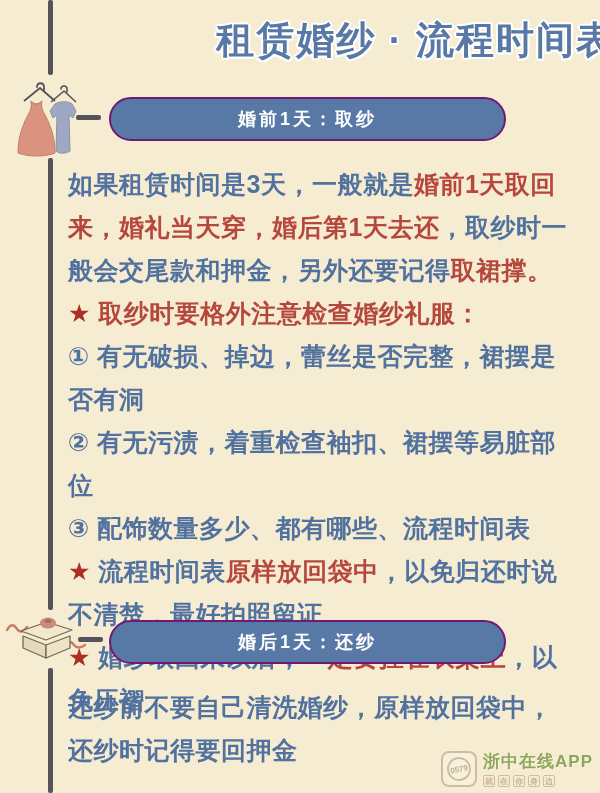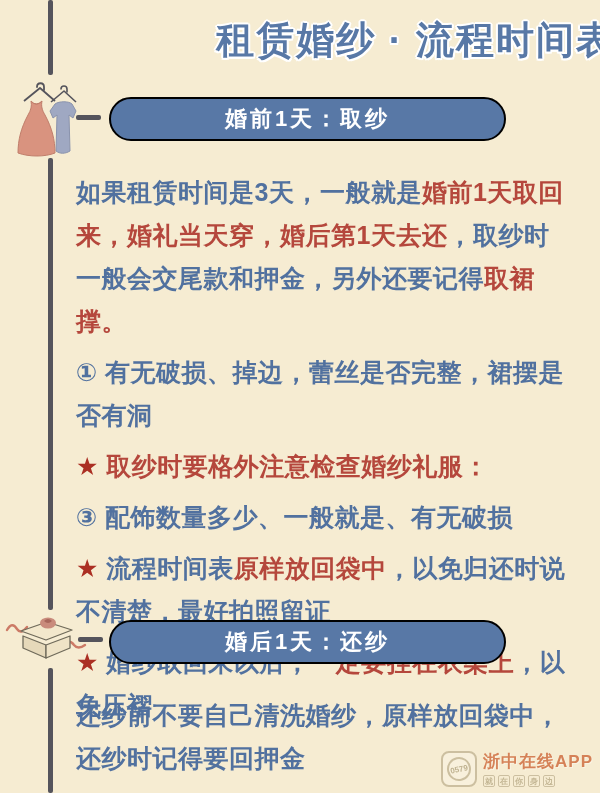--- a/index.html
+++ b/index.html
@@ -30,34 +30,34 @@
   .title{
     position:absolute;top:18px;left:16px;width:100%;margin:0;
     text-align:right;font-size:38px;line-height:44px;font-weight:bold;
     color:var(--blue-accent);letter-spacing:2px;
     text-shadow:2px 0 0 #fff,-2px 0 0 #fff,0 2px 0 #fff,0 -2px 0 #fff,
                 1.5px 1.5px 0 #fff,-1.5px -1.5px 0 #fff,1.5px -1.5px 0 #fff,-1.5px 1.5px 0 #fff;
   }
   
   .pill{
     position:absolute;left:109px;width:397px;height:44px;border-radius:22px;
-    background:var(--blue-accent);border:2px solid #000000;
+    background:var(--blue-accent);border:2px solid #701a75;
     display:flex;align-items:center;justify-content:center;
-    color:#fff;font-size:22px;font-weight:bold;letter-spacing:3px;
+    color:#fff;font-size:18px;font-weight:bold;letter-spacing:3px;
   }
   .pill1{top:97px;}
   .pill2{top:620px;text-align:center;}
   
   .textblock{
     position:absolute;left:68px;width:507px;
     font-size:25px;font-weight:bold;line-height:43px;letter-spacing:0.5px;
   }
   .block1{top:163px;}
   .block2{top:686px;}
-  .textblock p{margin:8px;}
+  .textblock p{margin:0;}
   .c-blue{color:var(--blue-text);}
   .c-red{color:var(--red-text);}
   .c-star{color:var(--star-red);}
   
   .icon-dresses{position:absolute;left:14px;top:76px;}
   .icon-box{position:absolute;left:2px;top:608px;}
   
   .watermark{
     position:absolute;right:7px;bottom:6px;display:flex;align-items:center;gap:6px;
     opacity:0.62;
@@ -65,21 +65,21 @@
   .wm-logo{
     width:36px;height:36px;border:2px solid var(--wm);border-radius:8px;
     background:rgba(255,255,255,0.35);display:flex;align-items:center;justify-content:center;
   }
   .wm-circle{
     width:24px;height:24px;border:2px solid var(--wm);border-radius:50%;
     display:flex;align-items:center;justify-content:center;
     color:#9c8d66;font-size:8px;font-weight:bold;transform:rotate(-12deg);
   }
   .wm-right{display:flex;flex-direction:column;gap:2px;}
-  .wm-name{color:#c2410c;font-size:17px;font-weight:bold;letter-spacing:1px;
+  .wm-name{color:#4d7c0f;font-size:17px;font-weight:bold;letter-spacing:1px;
     text-shadow:1px 1px 0 rgba(255,255,255,0.6);}
   .wm-slogan{display:flex;gap:3px;}
   .wm-char{
     width:12px;height:12px;border:1px solid var(--wm);border-radius:2px;
     color:#a4956d;font-size:8px;line-height:11px;text-align:center;font-weight:bold;
   }
 </style>
 </head>
 <body>
 
@@ -101,23 +101,24 @@
     <path d="M17 25 Q22 31 28 25" stroke="#c07e6b" stroke-width="1" fill="none"></path>
   </svg>
   <div class="dash dash1"></div>
 
   <div class="pill pill1">
     <span>婚前1天：取纱</span>
   </div>
 
   <div class="textblock block1">
       <p><span class="c-blue">如果租赁时间是3天，一般就是</span><span class="c-red">婚前1天取回来，婚礼当天穿，婚后第1天去还</span><span class="c-blue">，取纱时一般会交尾款和押金，另外还要记得</span><span class="c-red">取裙撑。</span></p>
+      <p><span class="c-star">★ </span><span class="c-red">取纱时要格外注意检查婚纱礼服：</span></p>
       <p><span class="c-blue">① 有无破损、掉边，蕾丝是否完整，裙摆是否有洞</span></p>
-      <p><span class="c-star">★ </span><span class="c-red">取纱时要格外注意检查婚纱礼服：</span></p>
-      <p><span class="c-blue">③ 配饰数量多少、一般就是、有无破损</span></p>
+      <p><span class="c-blue">② 有无污渍，着重检查袖扣、裙摆等易脏部位</span></p>
+      <p><span class="c-blue">③ 配饰数量多少、都有哪些、流程时间表</span></p>
       <p><span class="c-star">★ </span><span class="c-blue">流程时间表</span><span class="c-red">原样放回袋中</span><span class="c-blue">，以免归还时说不清楚，最好拍照留证</span></p>
       <p><span class="c-star">★ </span><span class="c-blue">婚纱取回来以后，</span><span class="c-red">一定要挂在衣架上</span><span class="c-blue">，以免压褶</span></p>
     </div>
 
   <svg class="icon-box" width="88" height="62" viewBox="0 0 88 62">
     <path d="M5 22 q5 -9 10 -1 q4 6 10 -2" stroke="#cc7a66" stroke-width="2.4" fill="none" stroke-linecap="round"></path>
     <path d="M62 38 q5 -8 10 -1 q4 5 11 0" stroke="#cc7a66" stroke-width="2.4" fill="none" stroke-linecap="round"></path>
     <path d="M21 28 L21 40 L44 50 L44 37 Z" fill="#e6d9ba" stroke="#6f6a5a" stroke-width="1.3" stroke-linejoin="round"></path>
     <path d="M44 37 L44 50 L68 40 L68 28 Z" fill="#efe3c6" stroke="#6f6a5a" stroke-width="1.3" stroke-linejoin="round"></path>
     <path d="M19 23 L45 14 L70 22 L44 32 Z" fill="#f3e8cc" stroke="#6f6a5a" stroke-width="1.3" stroke-linejoin="round"></path>

